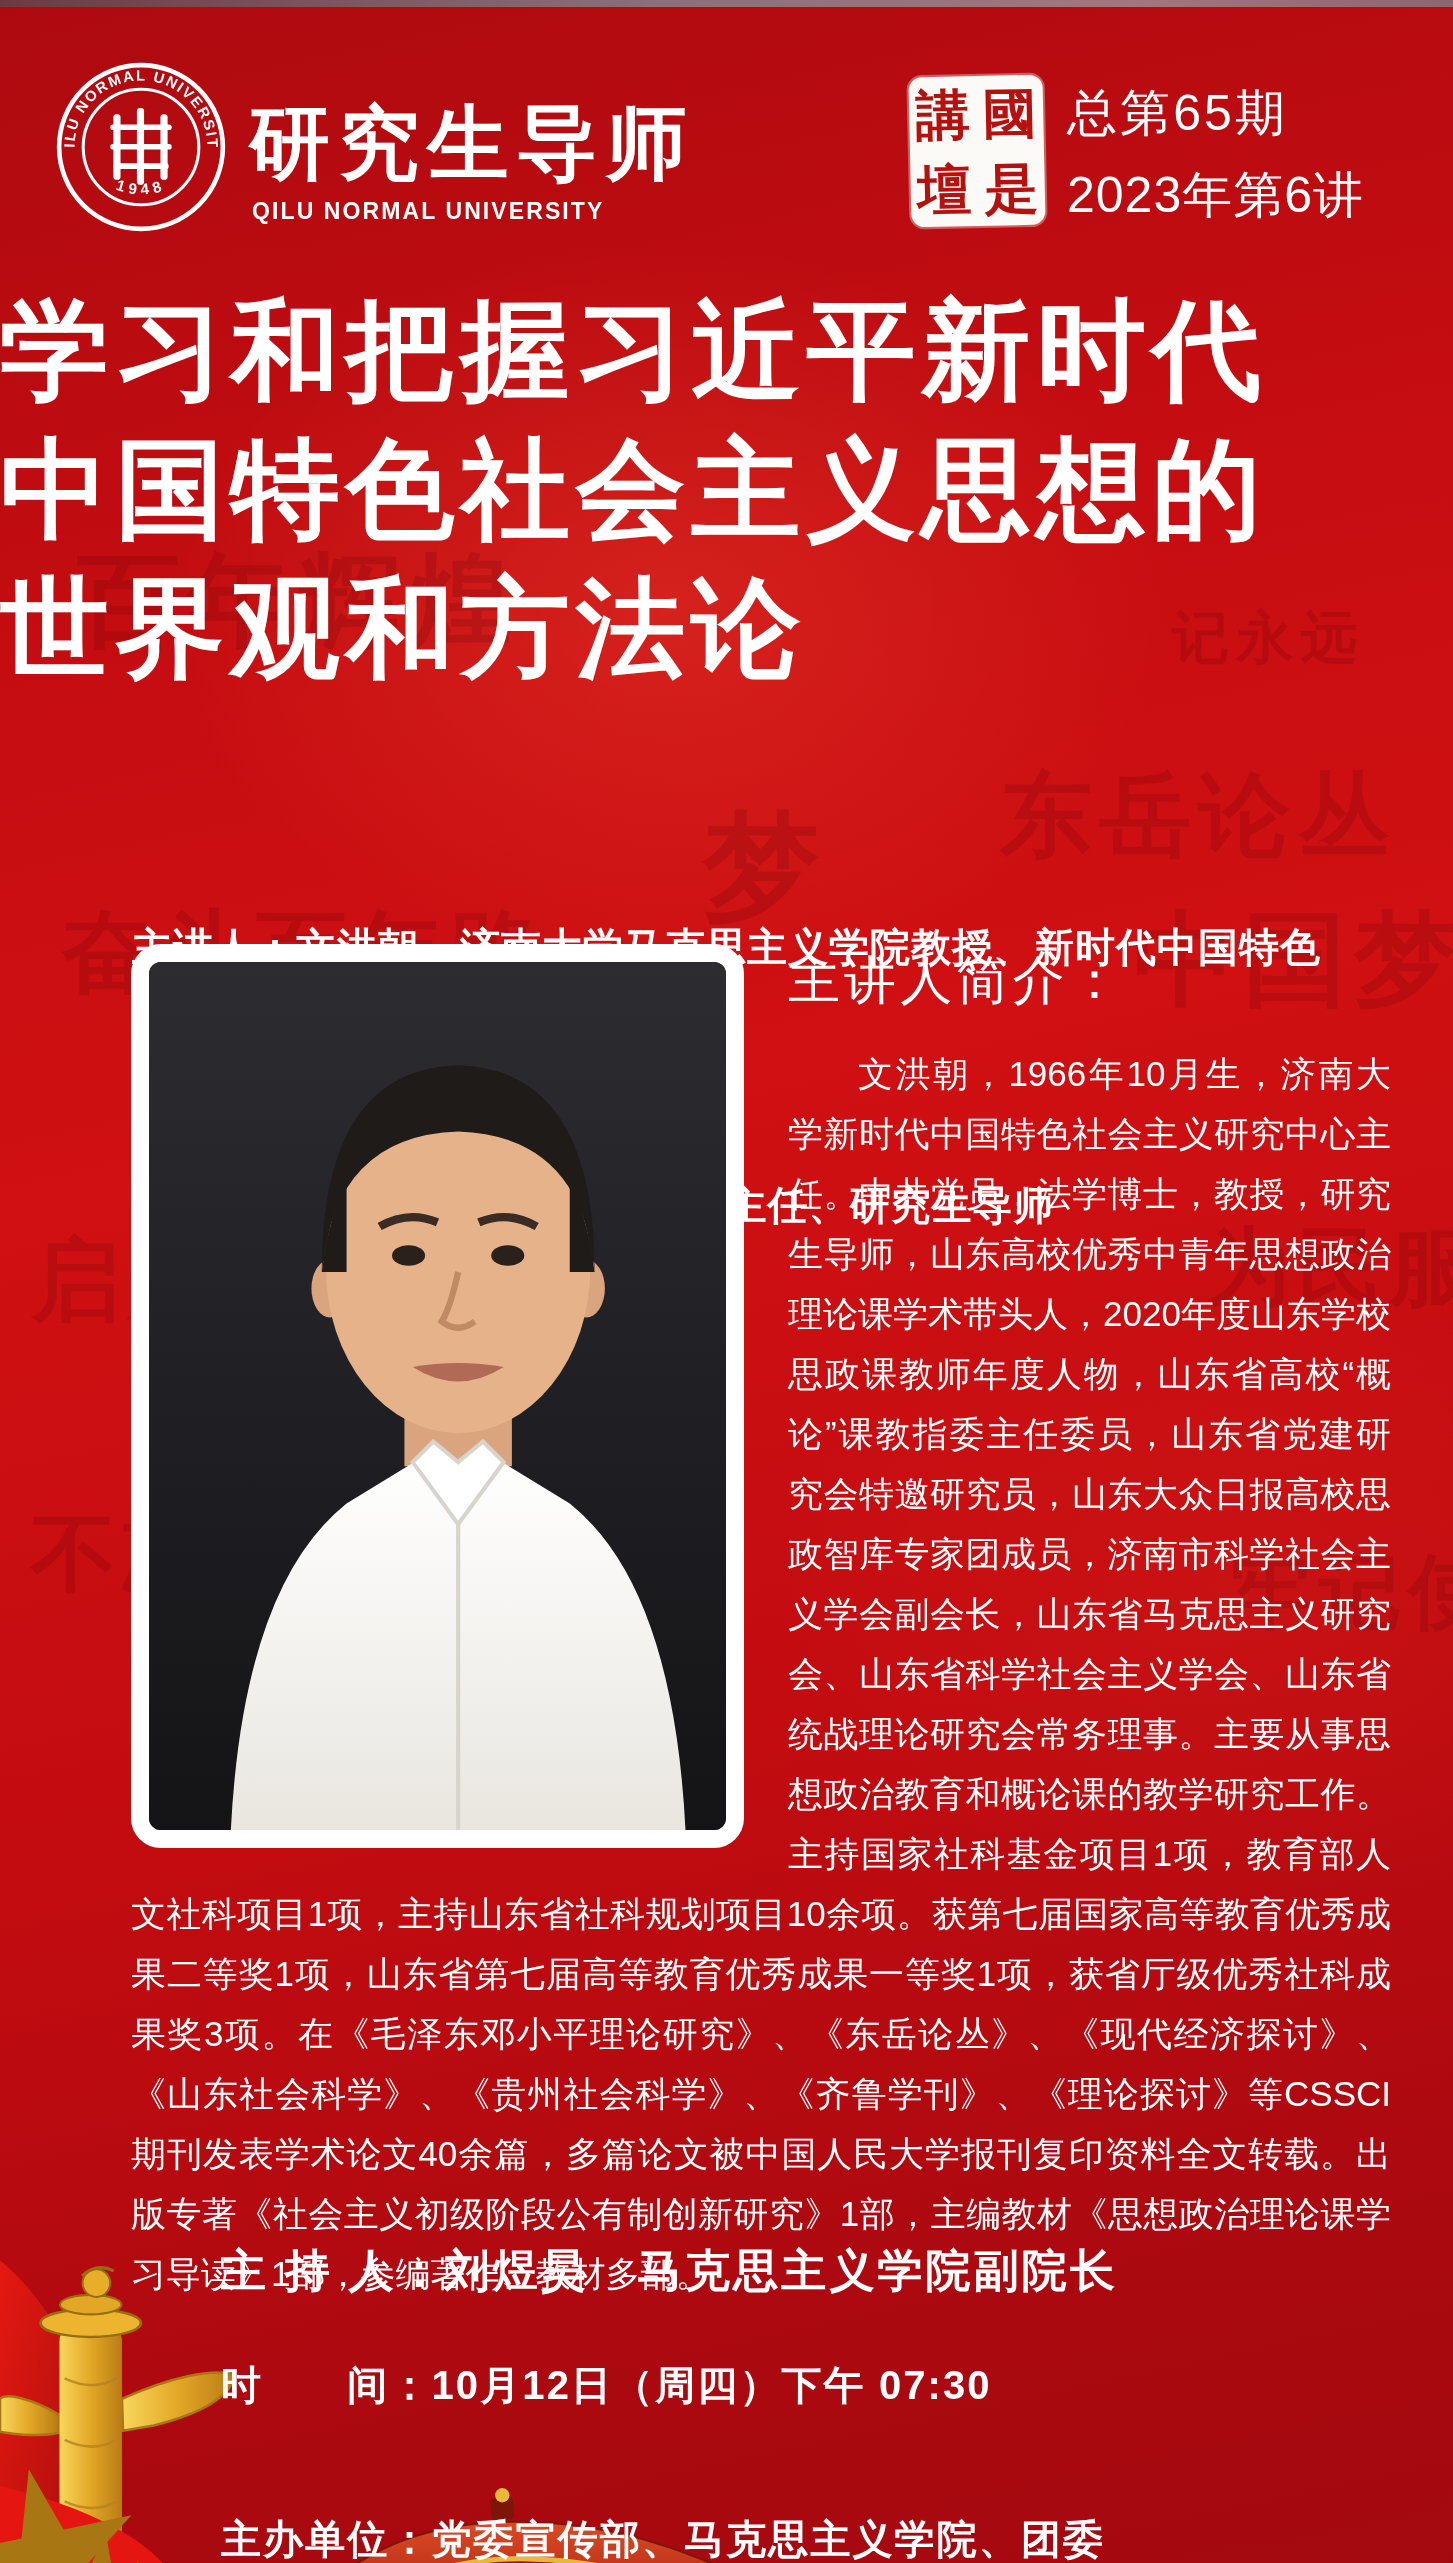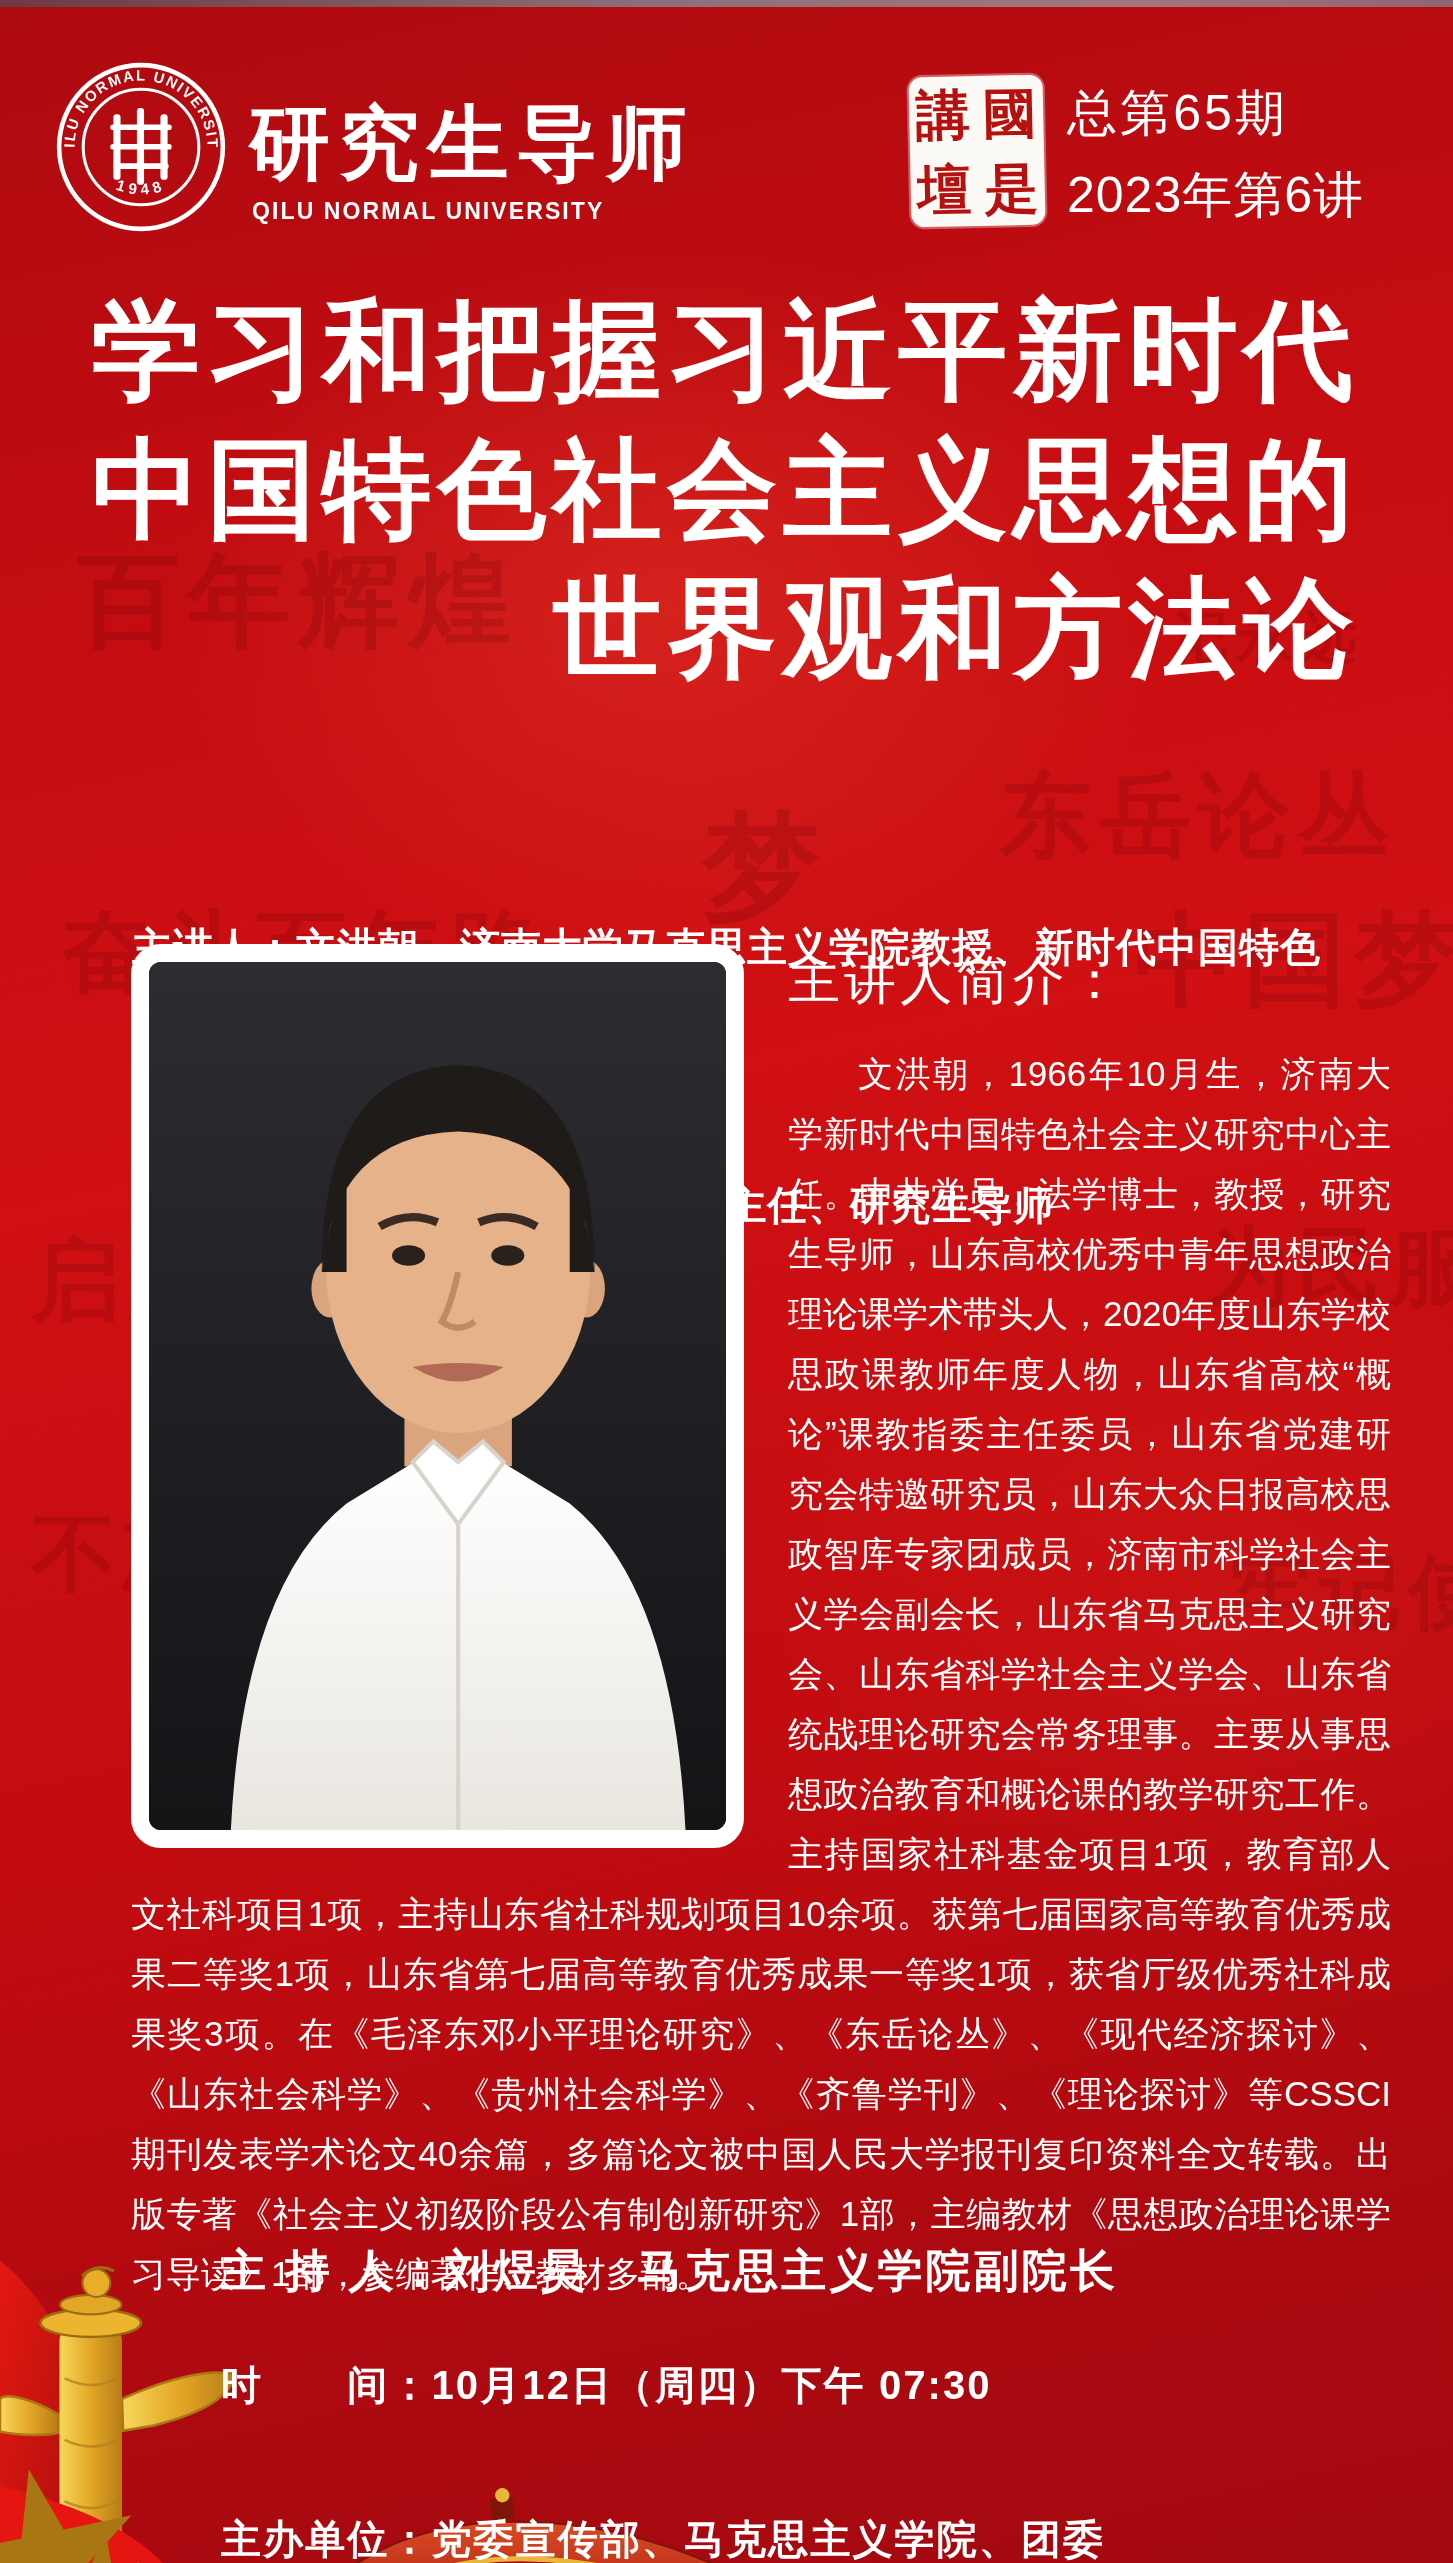--- a/index.html
+++ b/index.html
@@ -26,21 +26,21 @@
   .uni-en{position:absolute;left:252px;top:198px;z-index:5;font-size:23px;font-weight:bold;letter-spacing:2.1px;white-space:nowrap;}
   .seal{position:absolute;left:910px;top:76px;width:134px;height:150px;z-index:5;background:#fbfaf6;
       border-radius:13.3px;transform:rotate(-1.2deg);box-shadow:0 0 0 2.1px rgba(251,250,246,.35);
       display:grid;grid-template-columns:1fr 1fr;grid-template-rows:1fr 1fr;align-items:center;justify-items:center;
       font-family:"DejaVu Serif","Liberation Serif",serif;}
   .seal span{color:#b5120f;font-size:54px;font-weight:bold;line-height:1;}
   .issue{position:absolute;left:1067px;top:80px;z-index:5;font-weight:normal;white-space:nowrap;}
   .issue .l1{font-size:50px;letter-spacing:3.1px;}
   .issue .l2{font-size:50px;letter-spacing:1px;margin-top:15.4px;}
   
-  .title{position:absolute;left:0;top:281px;width:1359px;z-index:5;text-align:right;
+  .title{position:absolute;left:0;top:281px;width:1359px;z-index:5;text-align:left;
       font-size:109px;line-height:139px;font-weight:900;letter-spacing:6.2px;white-space:nowrap;}
   
   .speaker{position:absolute;left:0;top:732px;width:1453px;z-index:5;text-align:center;
       font-size:40px;line-height:86px;font-weight:bold;letter-spacing:1px;white-space:pre;}
   
   .profile{position:absolute;left:131px;top:944px;width:1260px;z-index:5;}
   .photo{float:left;width:577px;height:868px;border:18.5px solid #ffffff;border-radius:30px;
       margin:0 44px 22.6px 0;overflow:hidden;background:#1c1c20;}
   .photo svg{display:block;width:100%;height:100%;}
   .profile h2{margin:2.1px 0 28px 33px;font-size:52px;font-weight:normal;letter-spacing:4.1px;}

